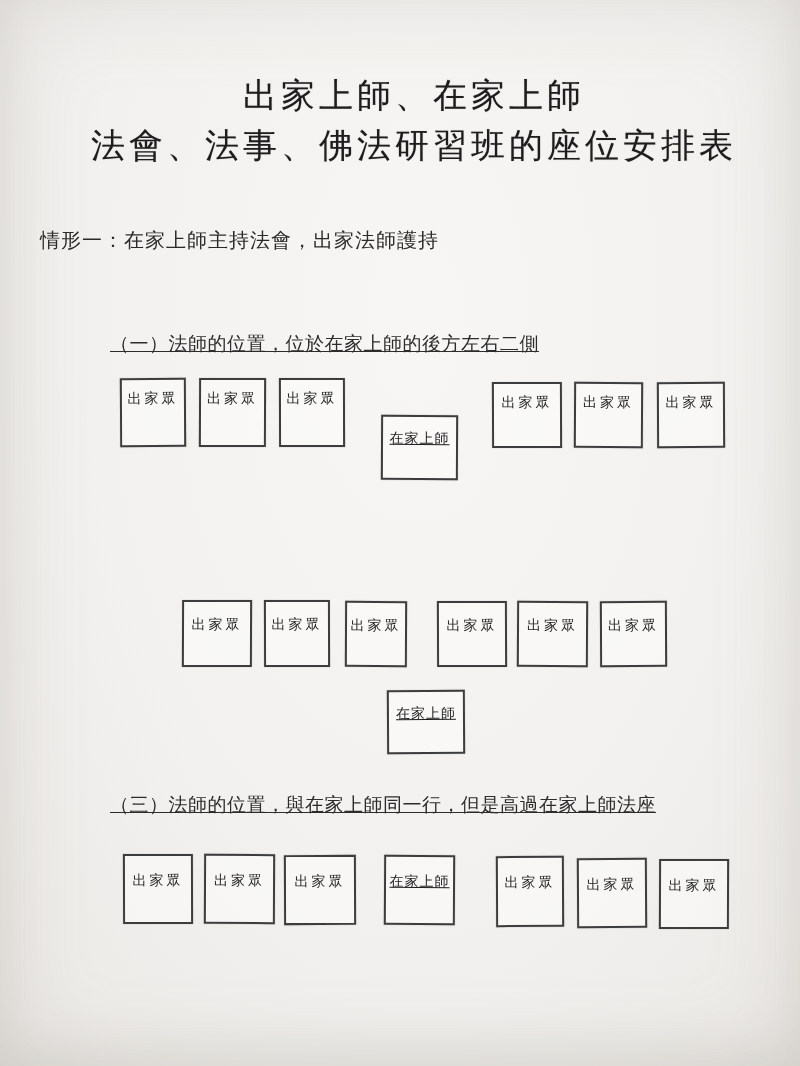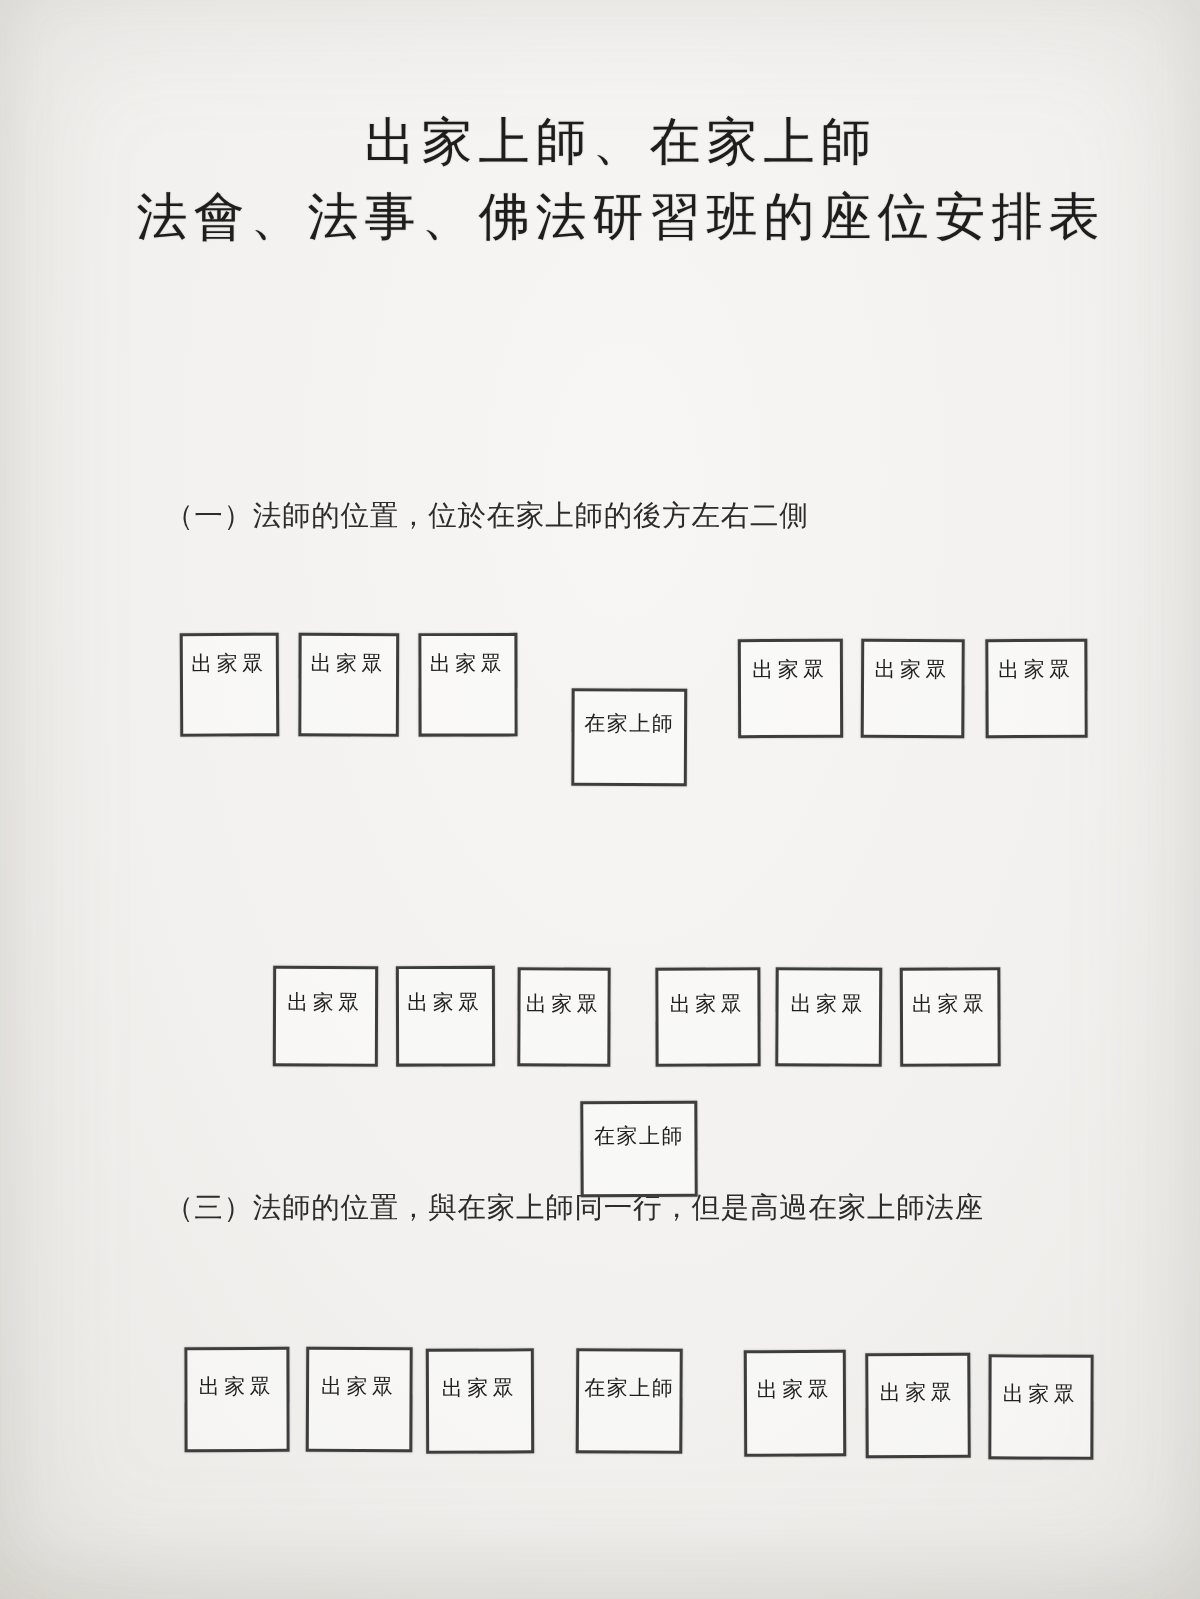--- a/index.html
+++ b/index.html
@@ -45,54 +45,56 @@
     font-size: 20px;
     letter-spacing: 1px;
     color: #2a2a2a;
   }
   .section-heading {
     position: absolute;
     font-size: 19px;
     letter-spacing: 0.5px;
     color: #2c2c2c;
     white-space: nowrap;
+    text-decoration: underline;
   }
   .heading-1 { left: 110px; top: 331px; }
   .heading-2 { left: 110px; top: 560px; }
   .heading-3 { left: 110px; top: 792px; }
   .seat {
     position: absolute;
     box-sizing: border-box;
     border: 2px solid #3d3d3d;
     background: rgba(255,255,255,0.45);
     box-shadow: 0 0 1px rgba(60,60,60,0.5);
-    margin-top: 44px;
   }
   .seat-label {
     position: absolute;
     left: 50%;
     transform: translate(-50%, -50%);
     white-space: nowrap;
     font-size: 14px;
     letter-spacing: 3px;
     color: #1f1f1f;
   }
   .seat.lay .seat-label {
     letter-spacing: 1px;
+    text-decoration: underline;
   }
 </style>
 </head>
 <body>
 
 <div class="page">
   <div class="doc-title">
     <div>出家上師、在家上師</div>
     <div>法會、法事、佛法研習班的座位安排表</div>
   </div>
 
+  <div class="scenario-heading">情形一：在家上師主持法會，出家法師護持</div>
 
   <div class="section-heading heading-1">（一）法師的位置，位於在家上師的後方左右二側</div>
   <div class="section-heading heading-3">（三）法師的位置，與在家上師同一行，但是高過在家上師法座</div>
 
   <div id="seat-layer">
       <div class="seat" style="left: 120px; top: 378px; width: 66px; height: 69px; transform: rotate(-0.3deg);">
         <span class="seat-label" style="top: 29%;">出家眾</span>
       </div>
       <div class="seat" style="left: 199px; top: 378px; width: 67px; height: 69px; transform: rotate(0.2deg);">
         <span class="seat-label" style="top: 29%;">出家眾</span>

